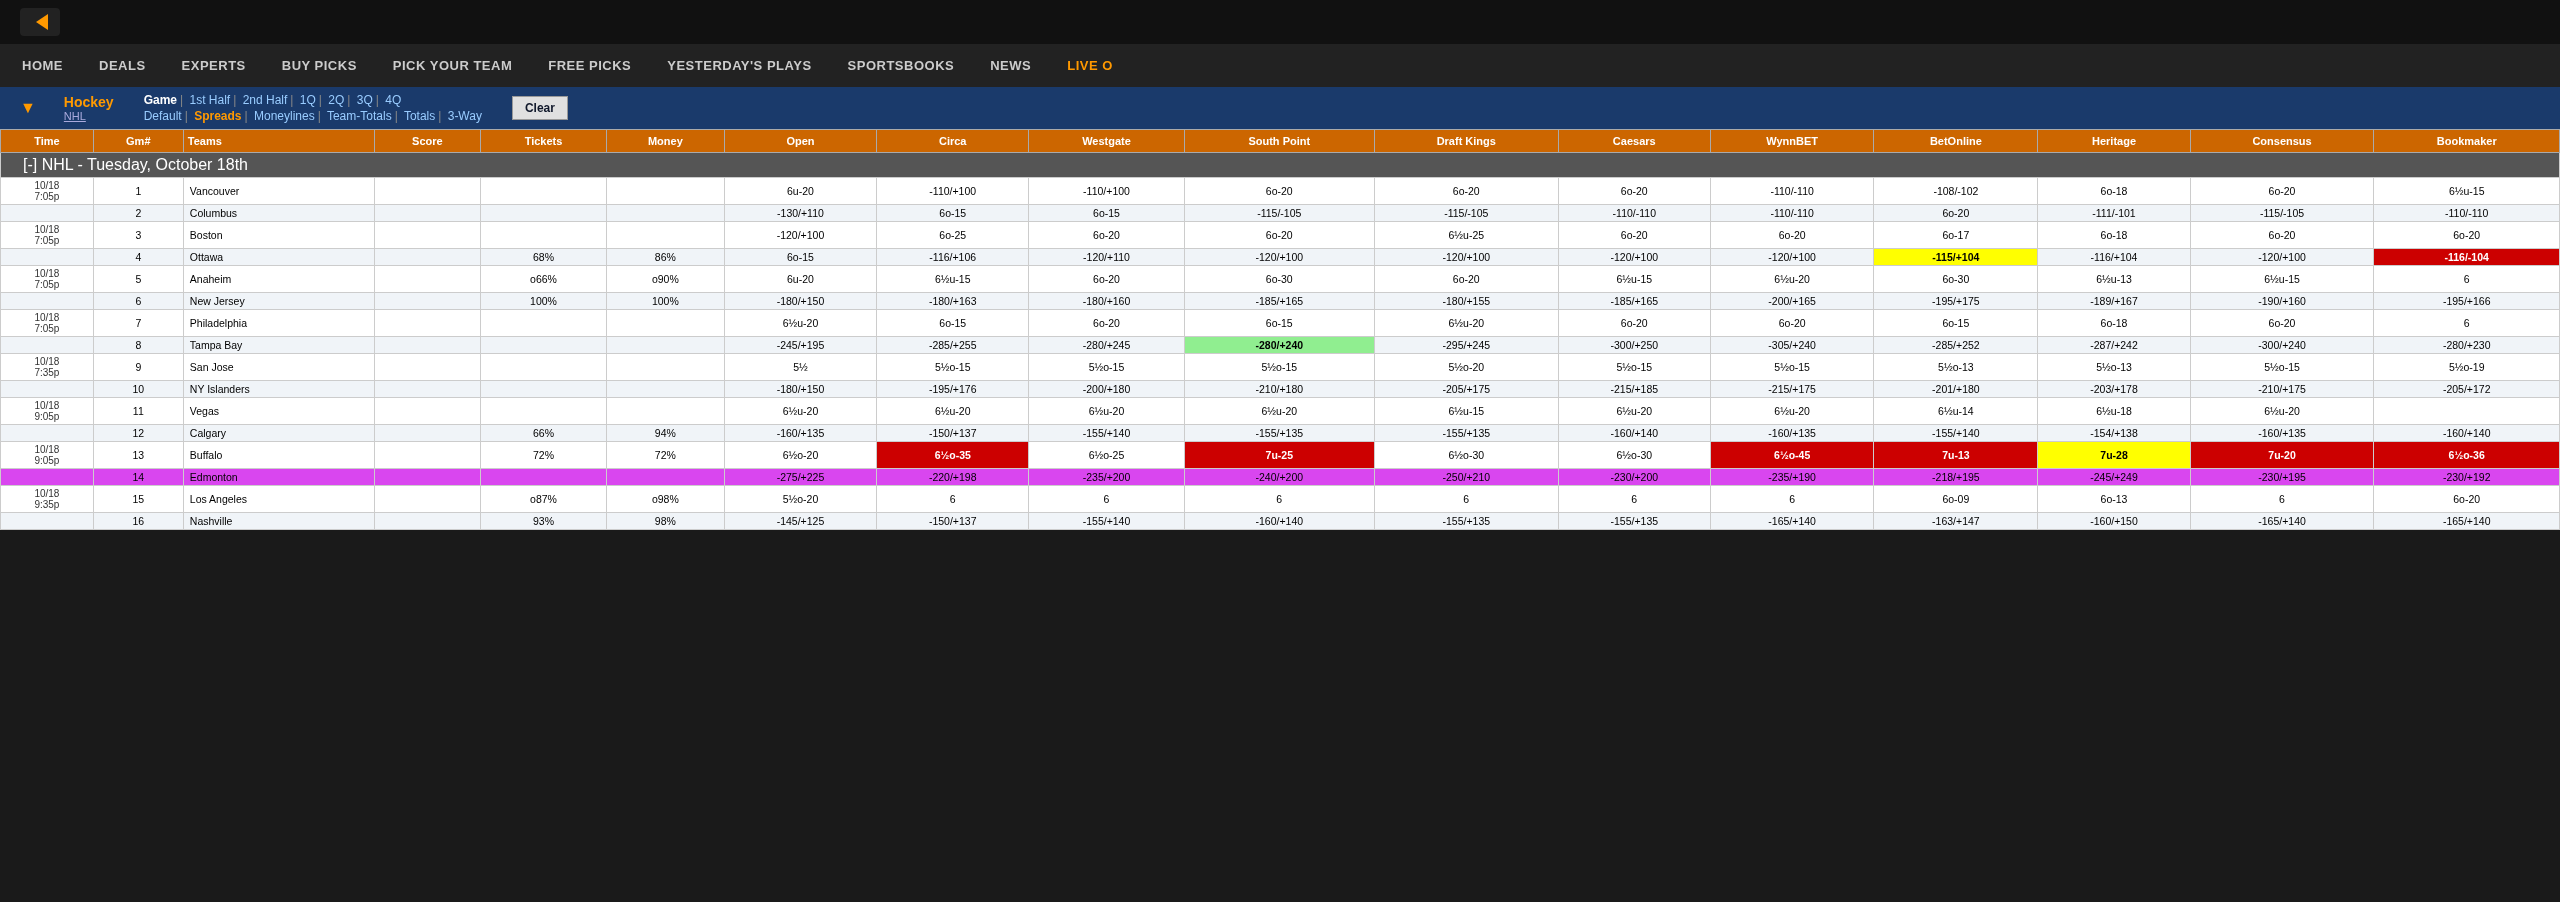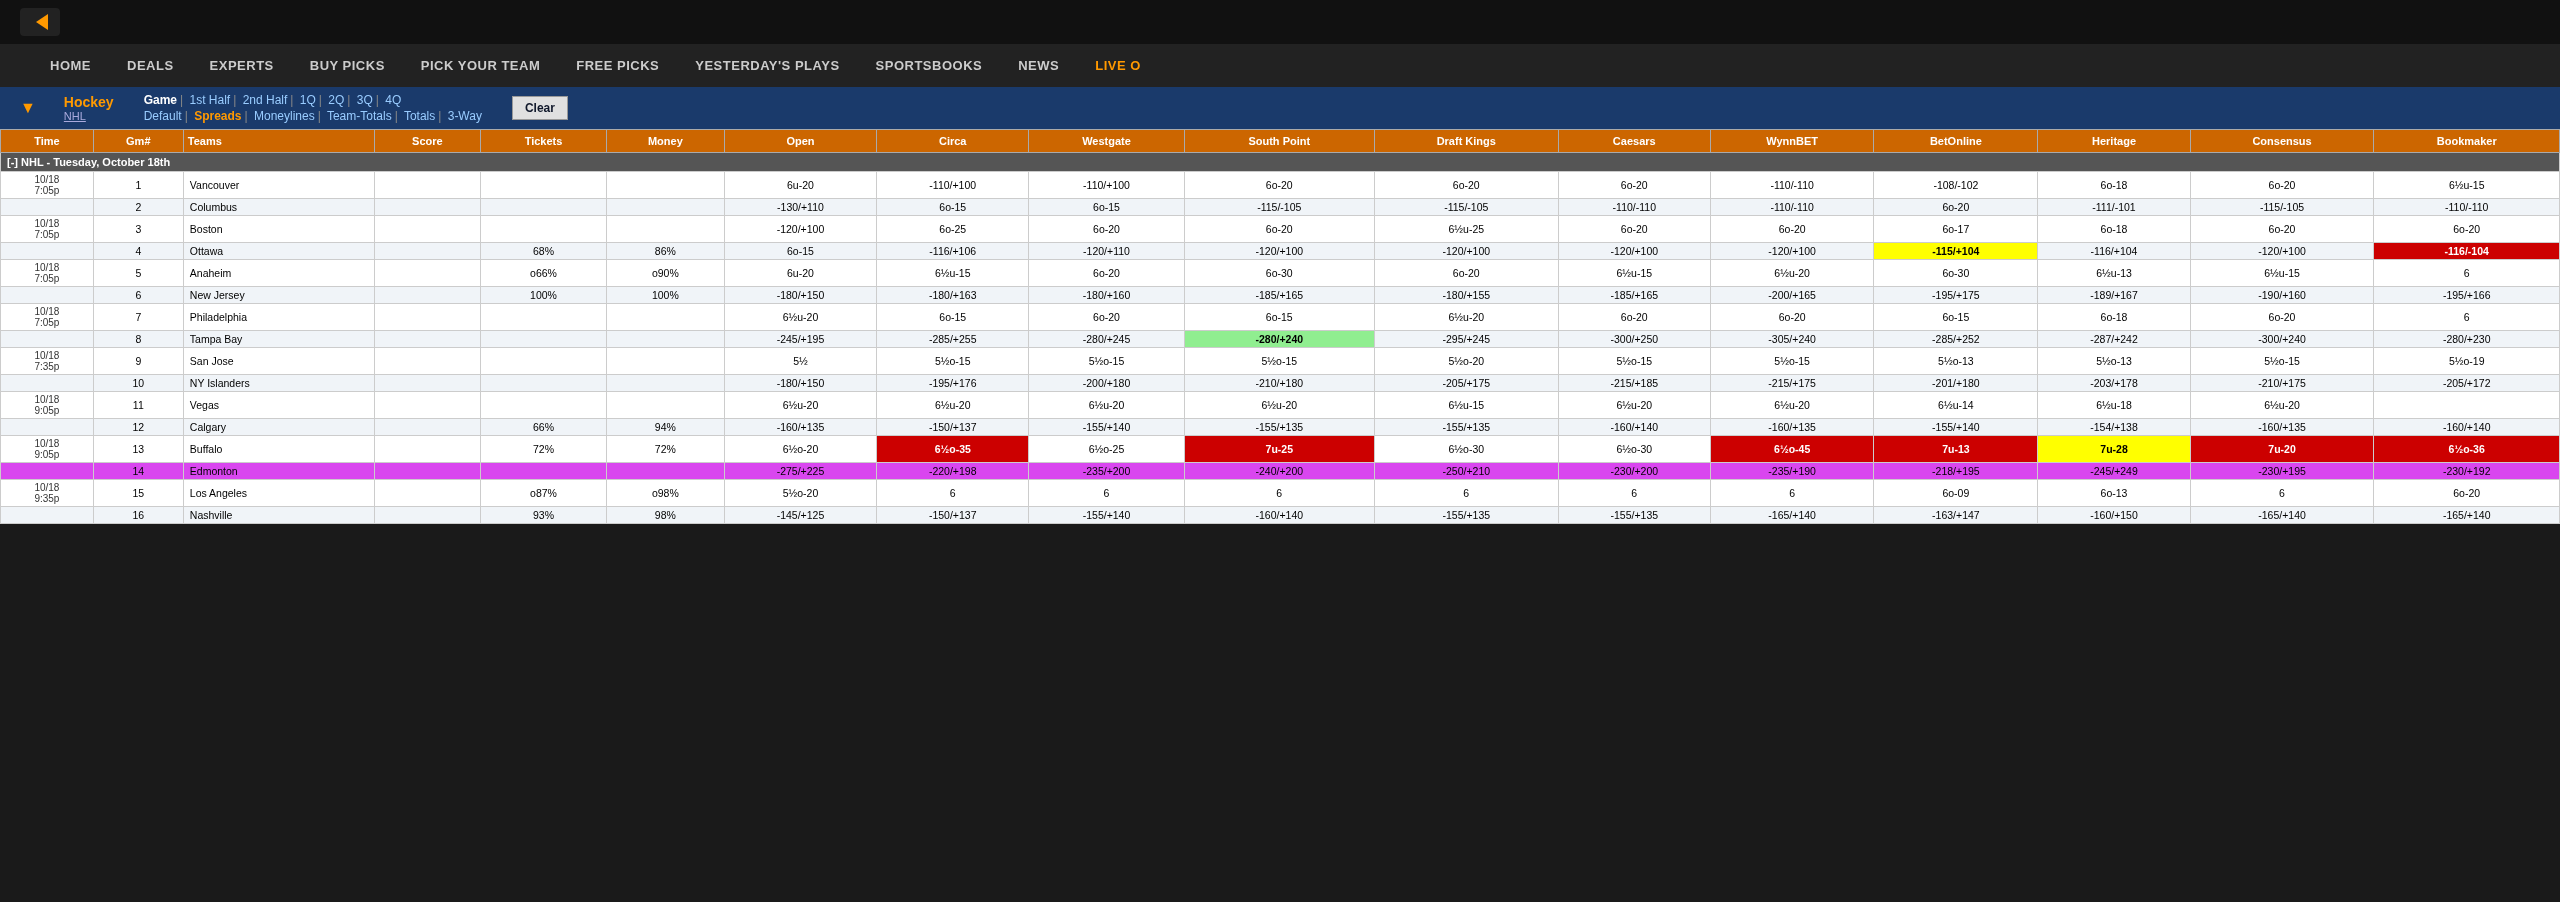--- a/index.html
+++ b/index.html
@@ -5,41 +5,41 @@
     * { margin: 0; padding: 0; box-sizing: border-box; }
     body { font-family: Arial, sans-serif; background: #1a1a1a; color: #fff; font-size: 11px; min-width: 1200px; }
 
     
     .top-header { background: #111; padding: 8px 20px; display: flex; align-items: center; }
     .logo { font-size: 28px; font-weight: 900; color: #fff; letter-spacing: -1px; }
     .logo span { color: #f90; }
     .logo-container { display: flex; align-items: center; background: #222; padding: 6px 12px; border-radius: 4px; }
     .logo-speech { width: 0; height: 0; border-top: 8px solid transparent; border-bottom: 8px solid transparent; border-right: 12px solid #f90; margin-left: 4px; }
 
-    nav { background: #222; display: flex; align-items: center; padding: 0 32px; }
+    nav { background: #222; display: flex; align-items: center; padding: 0 4px; }
     nav a { color: #ccc; text-decoration: none; font-size: 13px; font-weight: bold; padding: 14px 18px; display: inline-block; letter-spacing: 0.5px; }
 
     
     .filter-bar { background: #1a3a6b; padding: 6px 20px; display: flex; align-items: center; gap: 20px; }
     .sport-label { color: #f90; font-weight: bold; font-size: 14px; cursor: pointer; }
     .sport-sub { color: #aad; font-size: 11px; text-decoration: underline; }
     .sport-info { margin-right: 10px; }
     .filter-links { color: #fff; font-size: 12px; display: flex; flex-direction: column; gap: 2px; }
     .filter-links a { color: #9cf; text-decoration: none; }
     .filter-links .sep { color: #888; margin: 0 3px; }
     .clear-btn { background: #e0e0e0; color: #0f172a; border: 1px solid #999; padding: 4px 12px; border-radius: 0; cursor: pointer; font-size: 12px; font-weight: bold; margin-left: 10px; }
     .triangle { color: #f90; margin-right: 8px; font-size: 16px; }
 
     
     .table-wrapper { overflow-x: auto; background: #fff; }
     table { width: 100%; border-collapse: collapse; font-size: 11px; color: #000; }
     thead th { background: #cc6600; color: #fff; padding: 5px 4px; text-align: center; border: 1px solid #aaa; white-space: nowrap; font-size: 11px; font-weight: bold; }
     thead th.left { text-align: left; }
 
-    .section-header td { background: #555; color: #fff; font-weight: bold; padding: 3px 6px; font-size: 11px; }
+    .section-header td { background: #555; color: #fff; font-weight: normal; padding: 3px 22px; font-size: 16px; }
 
     tbody tr { border-bottom: 1px solid #ddd; }
     tbody tr:nth-child(even) { background: #f5f5f5; }
     tbody tr:nth-child(odd) { background: #fff; }
     .section-header { background: #555 !important; }
 
     td { padding: 2px 4px; text-align: center; border: 1px solid #ccc; white-space: nowrap; vertical-align: middle; font-size: 10.5px; }
     td.left { text-align: left; }
     td.team-cell { text-align: left; padding-left: 6px; }
 

